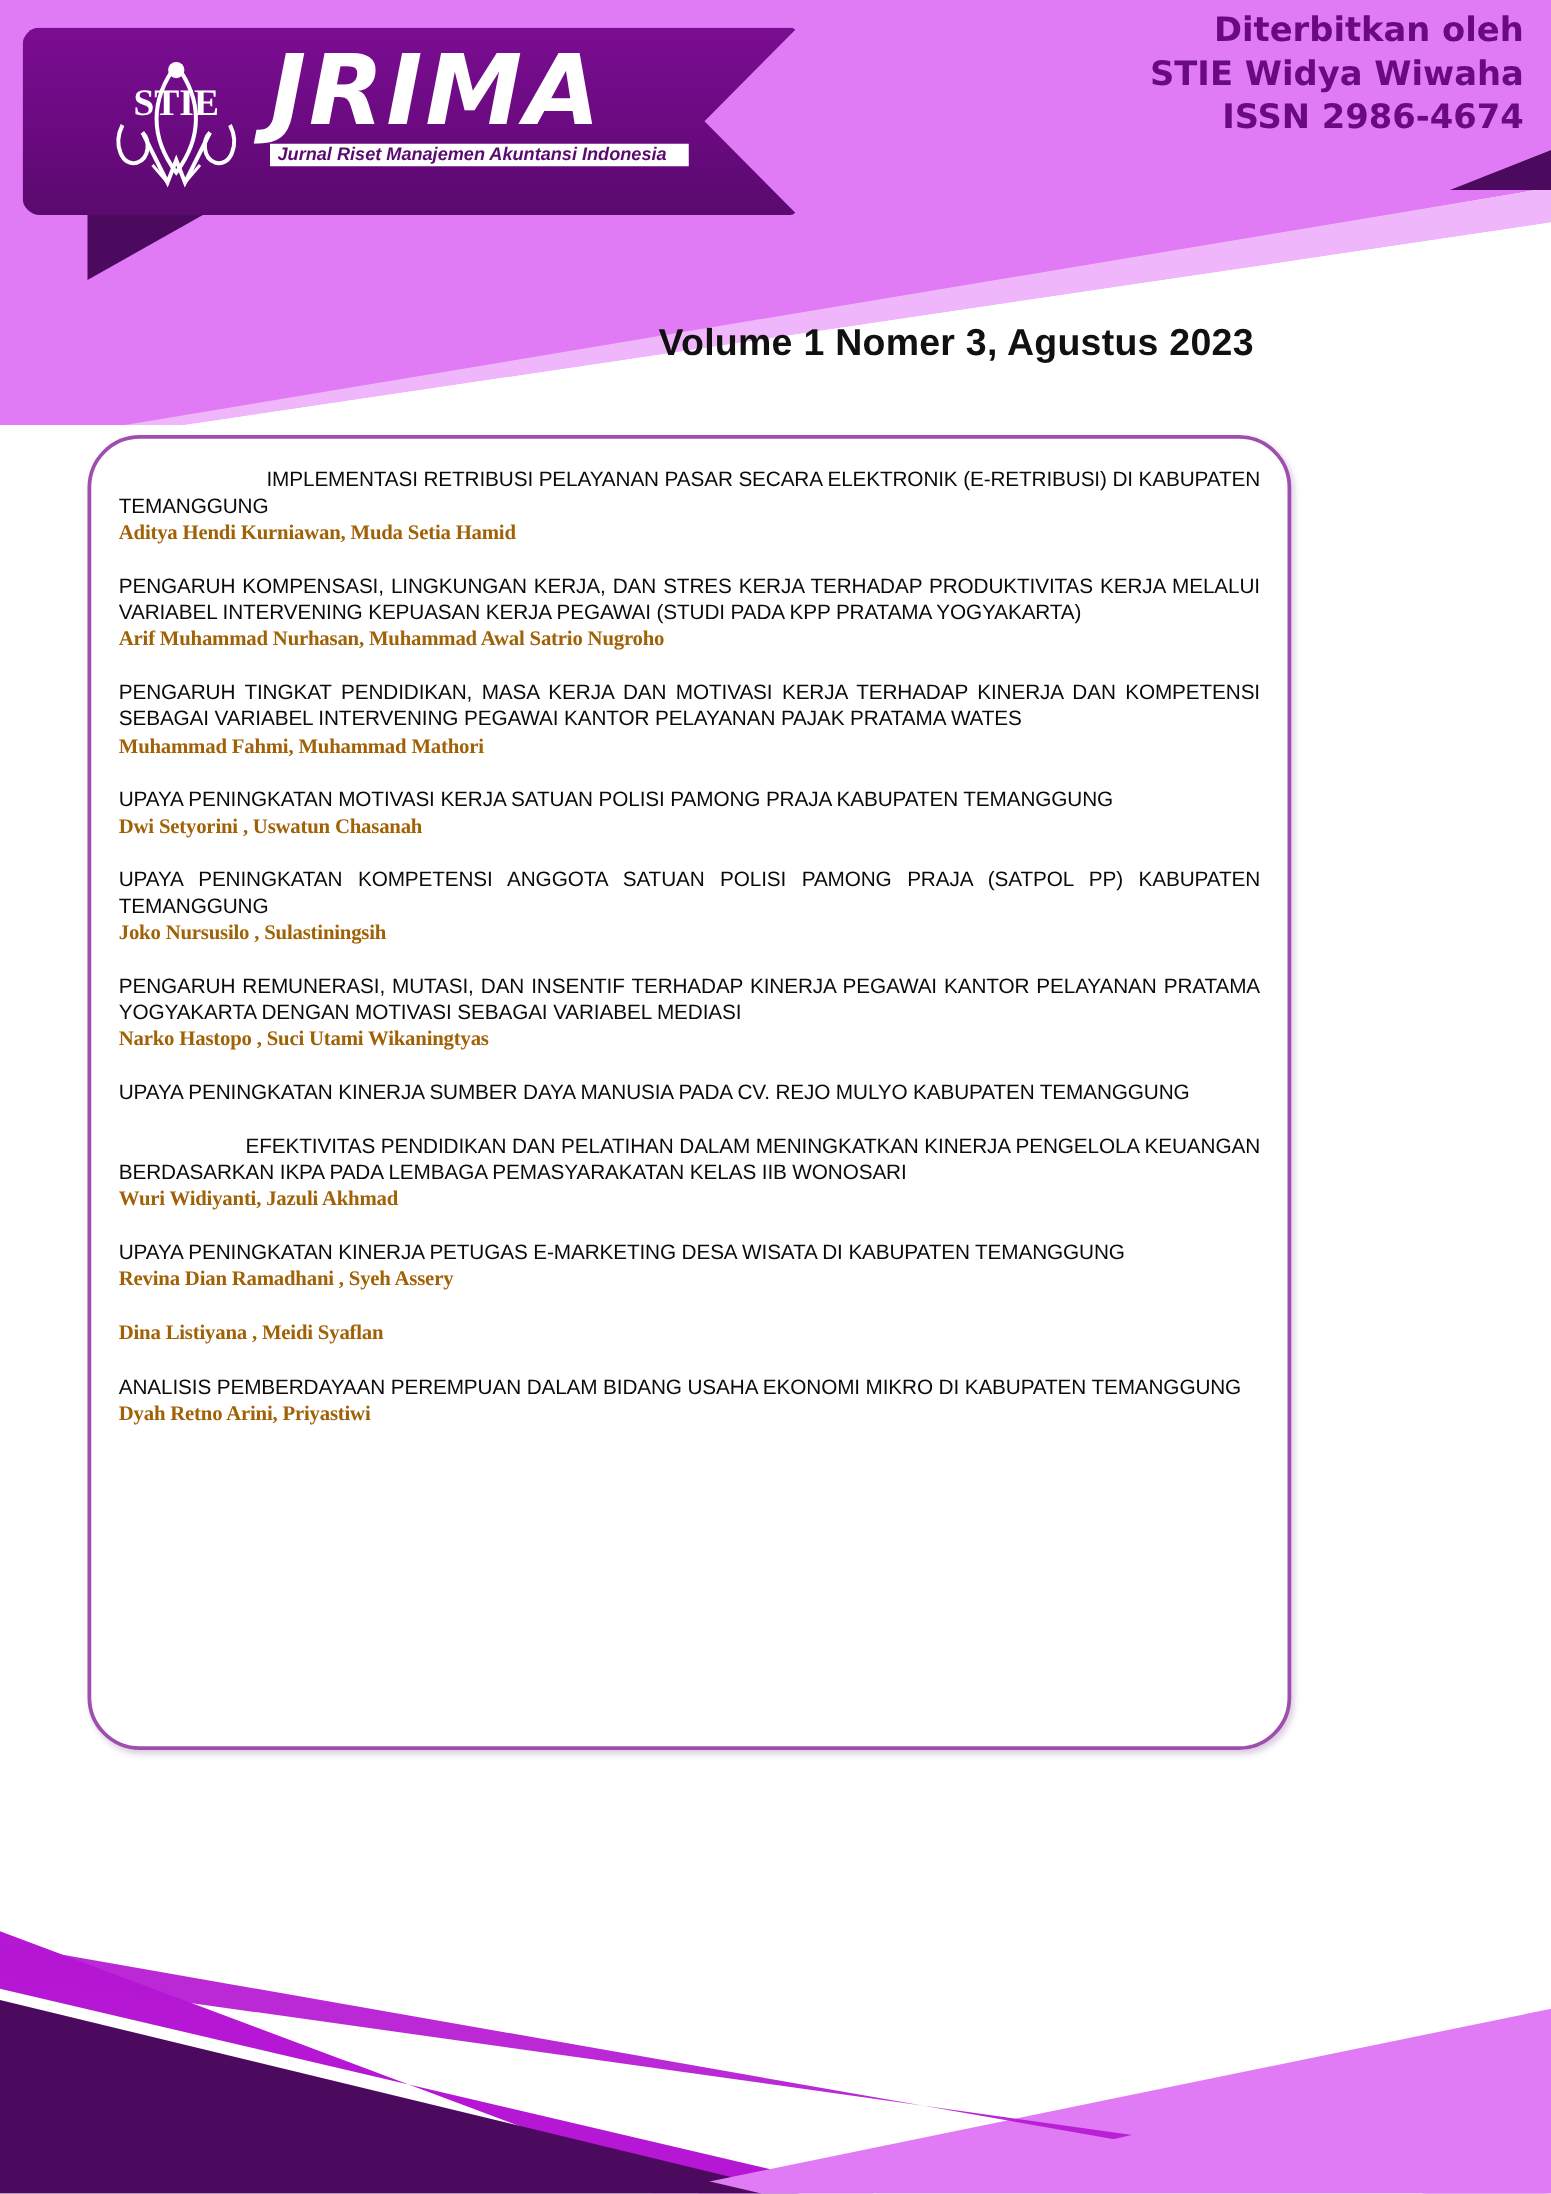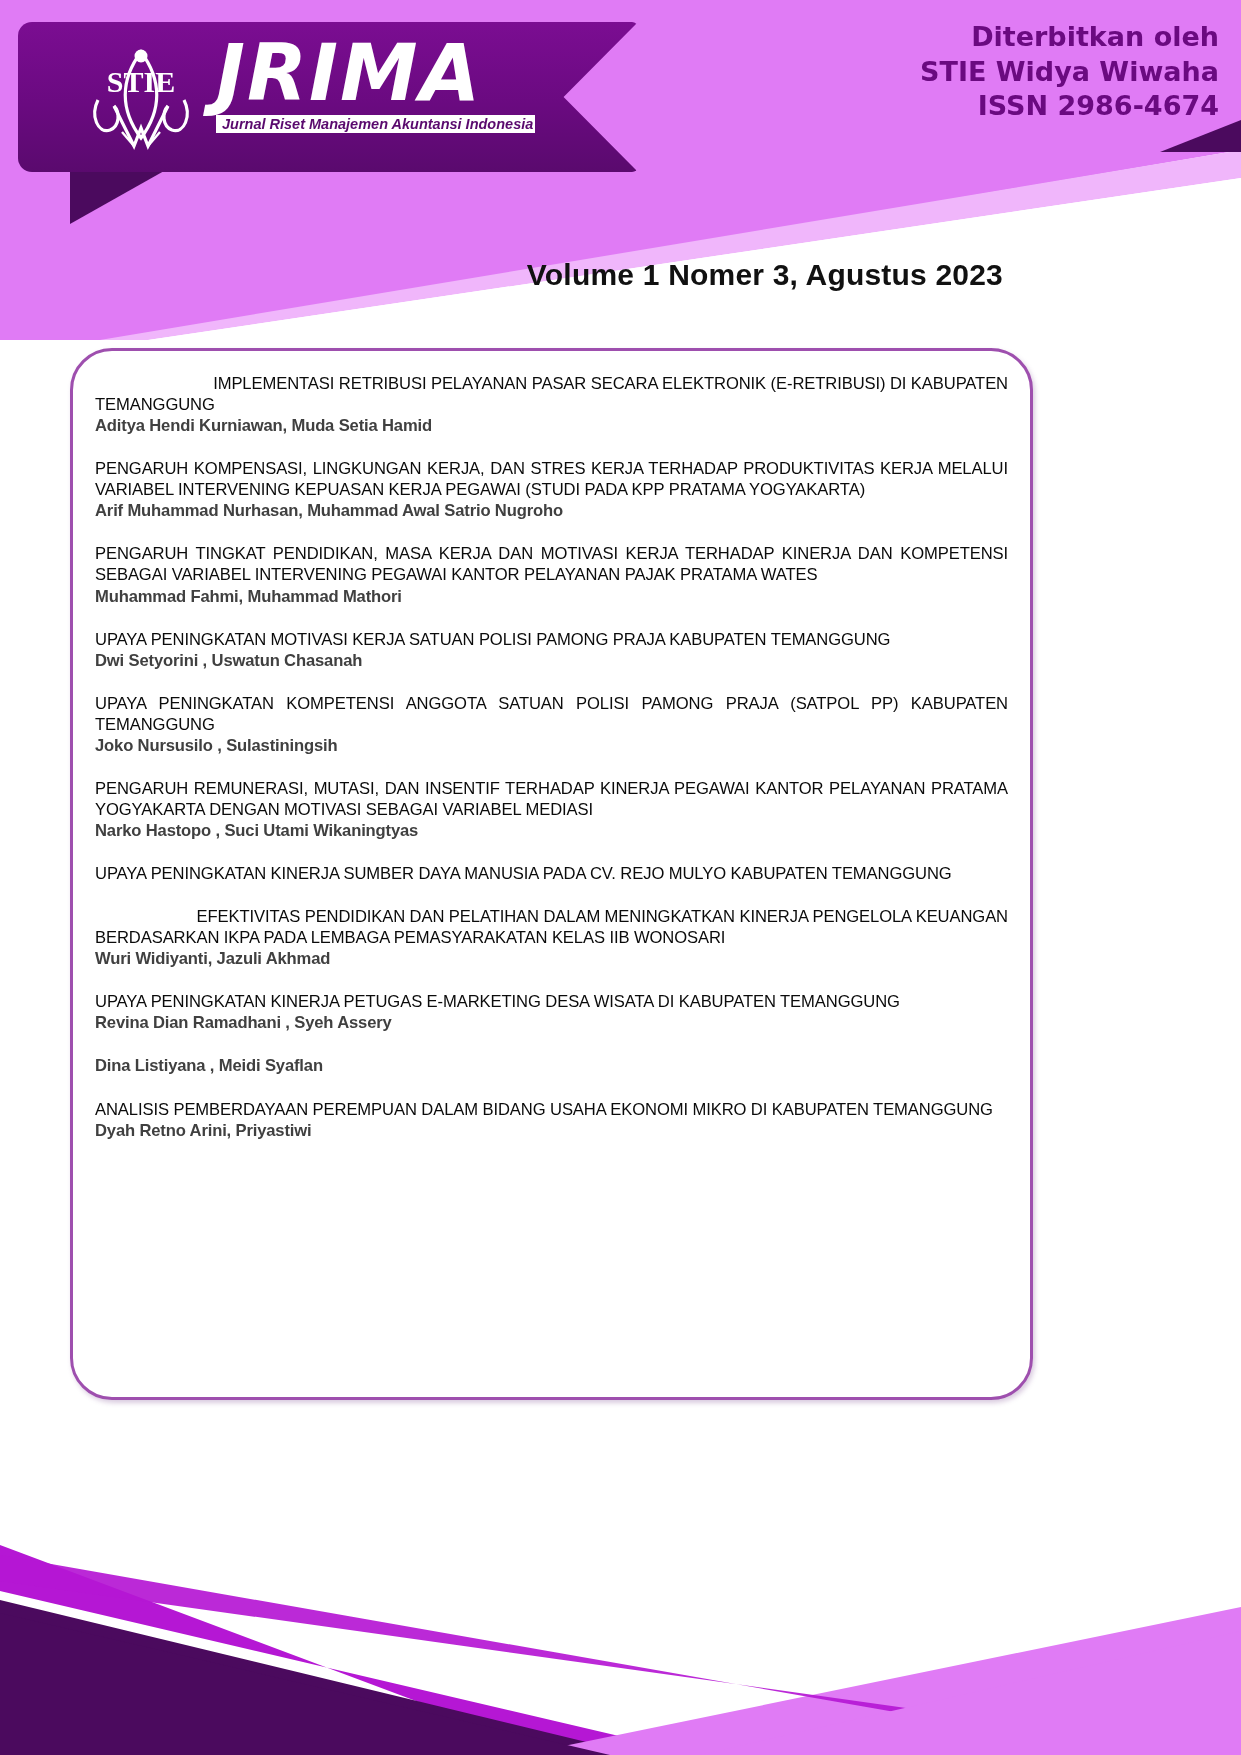--- a/index.html
+++ b/index.html
@@ -94,30 +94,30 @@
   }
   .jrima-sub {
     display: inline-block;
     margin-top: 4px;
     background: #ffffff;
     color: #5a0a6e;
     font-family: "Liberation Sans", sans-serif;
     font-size: 14.5px;
     font-weight: bold;
     font-style: italic;
-    padding: 1px 2px 1px 6px;
+    padding: 1px 18px 1px 6px;
     white-space: nowrap;
     letter-spacing: 0px;
   }
 
   
   .publisher {
     position: absolute;
     right: 22px;
-    top: 20px;
+    top: 8px;
     text-align: right;
     color: #6a0a80;
     font-family: "DejaVu Sans", sans-serif;
     font-weight: bold;
     font-size: 27px;
     line-height: 1.28;
     white-space: nowrap;
   }
 
   
@@ -168,25 +168,25 @@
     color: #0b0b0b;
     text-align: justify;
     text-align-last: left;
     margin: 0;
     letter-spacing: -0.1px;
   }
   .entry-title.nojust {
     text-align: right;
   }
   .entry-authors {
-    font-family: Liberation Sans, sans-serif;
+    font-family: Liberation Serif, serif;
     font-size: 16.6px;
     line-height: 1.27;
     font-weight: bold;
-    color: #404040;
+    color: #a16207;
     margin: 0;
     letter-spacing: -0.15px;
   }
 
   
   .bottom-band {
     position: absolute;
     left: 0;
     bottom: 0;
     width: 1241px;

